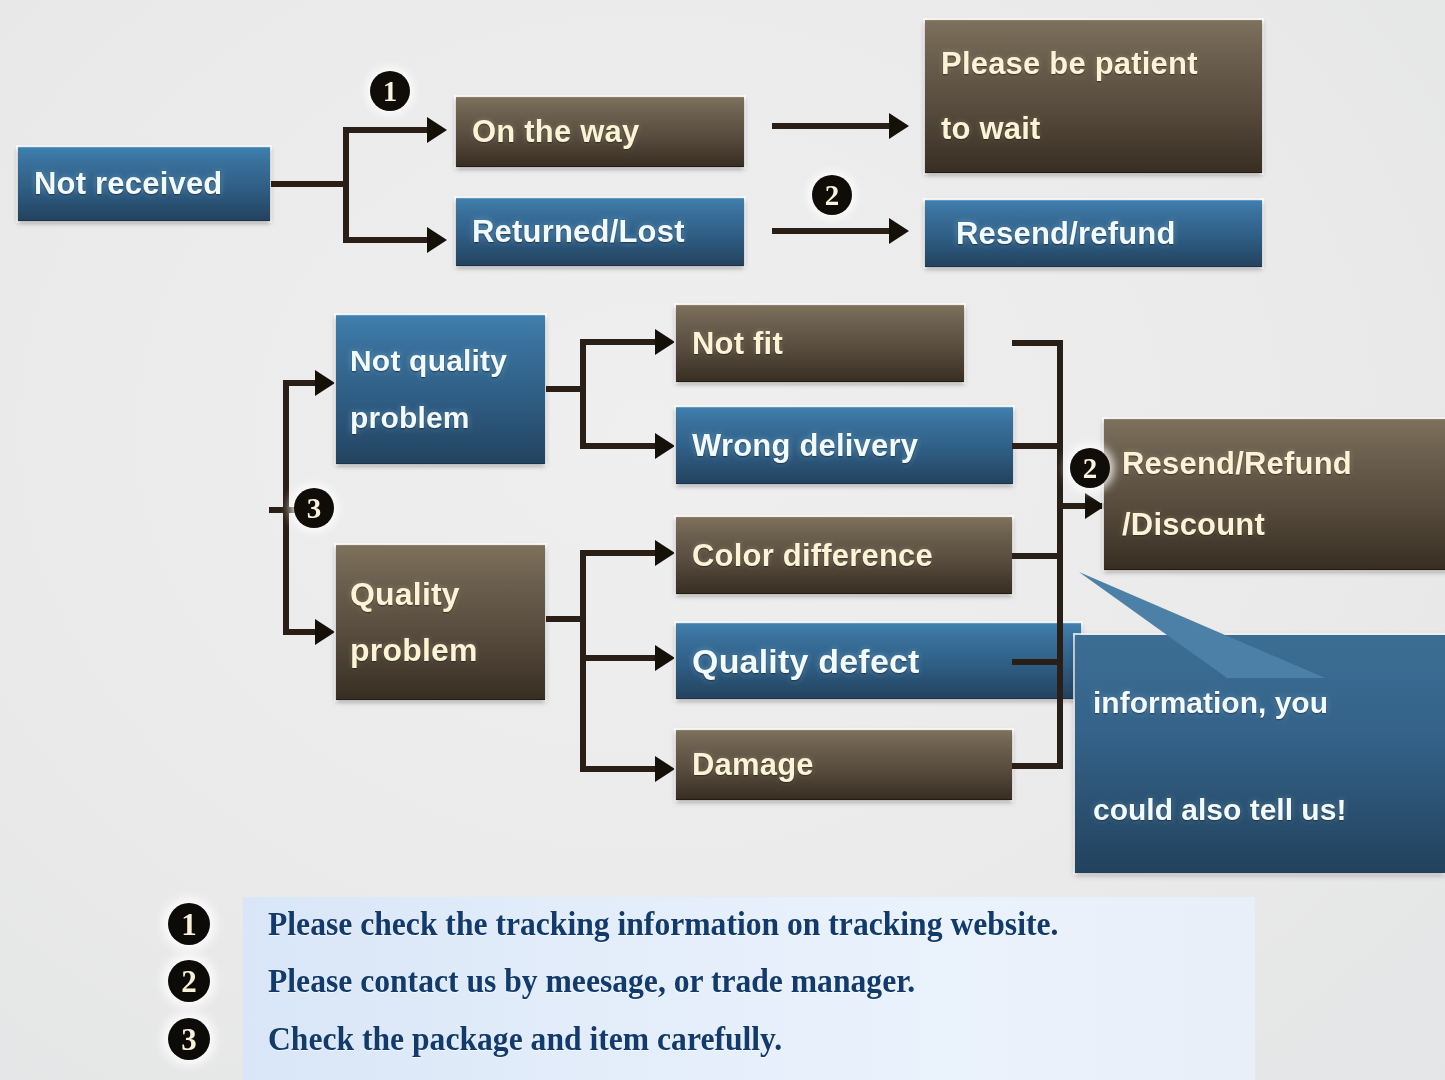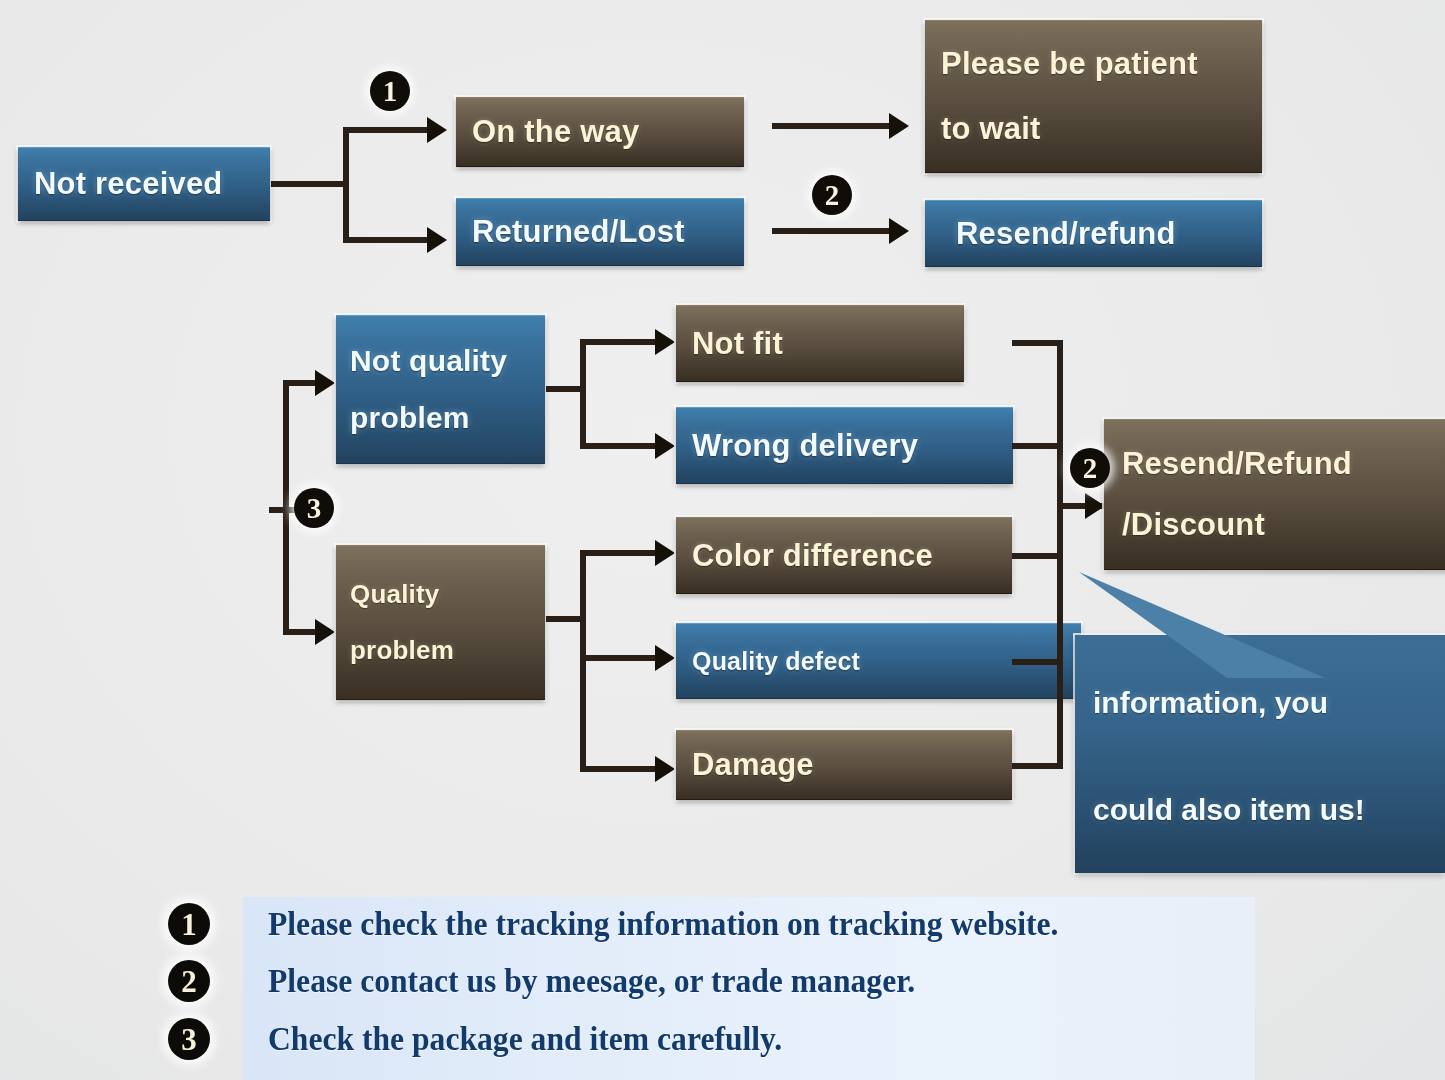--- a/index.html
+++ b/index.html
@@ -158,21 +158,21 @@
   <div class="hline" style="left:283px;top:629px;width:35px;"></div>
   <div class="arrow" style="left:315px;top:619px;"></div>
 
   <div class="num" style="left:294px;top:488px;">3</div>
 
   <div class="box blue two-line" style="left:336px;top:315px;width:209px;height:149px;font-size:30px;padding:16px 14px;">
     <span class="line">Not quality</span>
     <span class="line">problem</span>
   </div>
 
-  <div class="box brown two-line" style="left:336px;top:545px;width:209px;height:155px;font-size:26px;padding:20px 14px;">
+  <div class="box brown two-line" style="left:336px;top:545px;width:209px;height:155px;font-size:32px;padding:20px 14px;">
     <span class="line">Quality</span>
     <span class="line">problem</span>
   </div>
 
   <div class="hline" style="left:546px;top:386px;width:40px;"></div>
   <div class="vline" style="left:580px;top:339px;height:110px;"></div>
   <div class="hline" style="left:580px;top:339px;width:80px;"></div>
   <div class="arrow" style="left:655px;top:329px;"></div>
   <div class="hline" style="left:580px;top:443px;width:80px;"></div>
   <div class="arrow" style="left:655px;top:433px;"></div>
@@ -188,21 +188,21 @@
 
   <div class="box brown ctr" style="left:676px;top:305px;width:288px;height:77px;font-size:31px;">
     <span class="line">Not fit</span>
   </div>
   <div class="box brown ctr" style="left:676px;top:517px;width:336px;height:77px;font-size:31px;">
     <span class="line">Color difference</span>
   </div>
   <div class="box blue ctr" style="left:676px;top:407px;width:337px;height:77px;font-size:31px;">
     <span class="line">Wrong delivery</span>
   </div>
-  <div class="box blue ctr" style="left:676px;top:623px;width:405px;height:76px;font-size:25px;">
+  <div class="box blue ctr" style="left:676px;top:623px;width:405px;height:76px;font-size:34px;">
     <span class="line">Quality defect</span>
   </div>
   <div class="box brown ctr" style="left:676px;top:730px;width:336px;height:70px;font-size:31px;">
     <span class="line">Damage</span>
   </div>
 
   <div class="hline" style="left:1012px;top:340px;width:48px;"></div>
   <div class="hline" style="left:1012px;top:443px;width:48px;"></div>
   <div class="hline" style="left:1012px;top:553px;width:48px;"></div>
   <div class="hline" style="left:1012px;top:659px;width:48px;"></div>
@@ -217,21 +217,21 @@
     <span class="line">Resend/Refund</span>
     <span class="line">/Discount</span>
   </div>
 
   <svg id="bubble-tail-svg" width="250" height="110" style="position:absolute;left:1075px;top:570px;z-index:4;">
     <polygon points="4,2 250,108 152,108" fill="#4d80a6"></polygon>
   </svg>
 
   <div id="bubble" style="left:1075px;top:635px;width:370px;height:238px;font-size:30px;">
     <span class="line">information, you</span>
-    <span class="line">could also item us!</span>
+    <span class="line">could also tell us!</span>
   </div>
 
   <div id="legend-bg" style="left:243px;top:897px;width:1012px;height:183px;"></div>
 
   <div class="legend-row" style="left:168px;top:903px;">
     <span class="legend-num">1</span>
     <span class="legend-text">Please check the tracking information on tracking website.</span>
   </div>
   <div class="legend-row" style="left:168px;top:960px;">
     <span class="legend-num">2</span>

